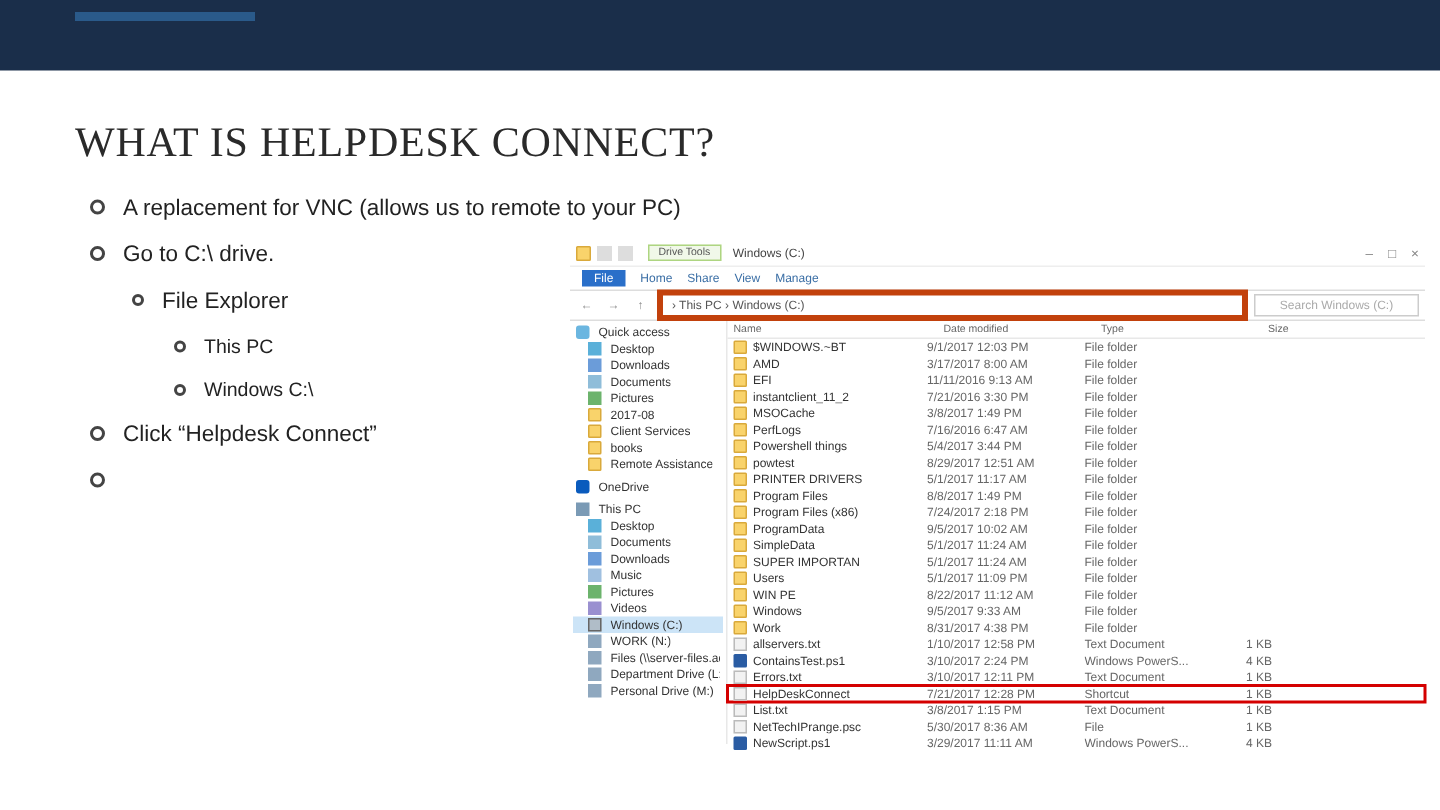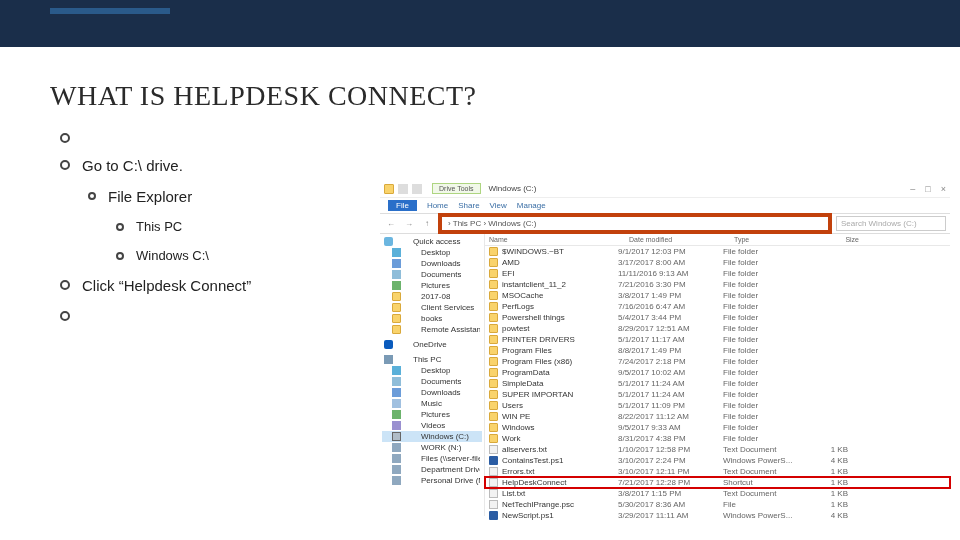--- a/index.html
+++ b/index.html
@@ -57,21 +57,21 @@
   .bullet-item.sub1 .bullet-marker,
   .bullet-item.sub2 .bullet-marker {
     width: 8px;
     height: 8px;
     margin-top: 4px;
   }
 
   
   .explorer {
     position: absolute;
-    top: 180px;
+    top: 160px;
     left: 380px;
     width: 570px;
     height: 350px;
     font-size: 8px;
     color: #555;
     background: white;
   }
   .ex-titlebar {
     height: 18px;
     display: flex;
@@ -116,29 +116,30 @@
     padding: 2px 6px;
     font-size: 8px;
     color: #555;
   }
   .ex-search {
     width: 110px;
     border: 1px solid #ccc;
     padding: 2px 4px;
     font-size: 8px;
     color: #aaa;
+    text-align: center;
   }
   .ex-body { display: flex; height: 282px; }
   .ex-nav {
     width: 105px;
     border-right: 1px solid #e8e8e8;
     padding: 2px 2px;
     font-size: 8px;
   }
-  .nav-item { display: flex; align-items: center; gap: 20px; padding: 1px 2px; }
+  .nav-item { display: flex; align-items: center; gap: 6px; padding: 1px 2px; }
   .nav-item.indent1 { padding-left: 10px; }
   .nav-item.selected { background: #cce4f7; }
   .nav-section { margin-top: 4px; }
   .ni-icon { width: 9px; height: 9px; flex-shrink: 0; }
   .ic-folder { background: #f9d36b; border: 1px solid #d9a93b; border-radius: 1px; }
   .ic-star { background: #6bb6e0; border-radius: 2px; }
   .ic-desktop { background: #5ab0d9; }
   .ic-download { background: #6b9cd9; }
   .ic-docs { background: #8fbdd9; }
   .ic-pic { background: #6cb36c; }
@@ -200,20 +201,21 @@
 <body>
 
 <div class="top-bar"></div>
 <div class="accent-bar"></div>
 
 <h1 class="title">WHAT IS HELPDESK CONNECT?</h1>
 
 <div class="bullet-list">
   <div class="bullet-item">
       <span class="bullet-marker"></span>
+      <span>A replacement for VNC (allows us to remote to your PC)</span>
     </div>
   <div class="bullet-item">
       <span class="bullet-marker"></span>
       <span>Go to C:\ drive.</span>
     </div>
   <div class="bullet-item sub1">
       <span class="bullet-marker"></span>
       <span>File Explorer</span>
     </div>
   <div class="bullet-item sub2">

